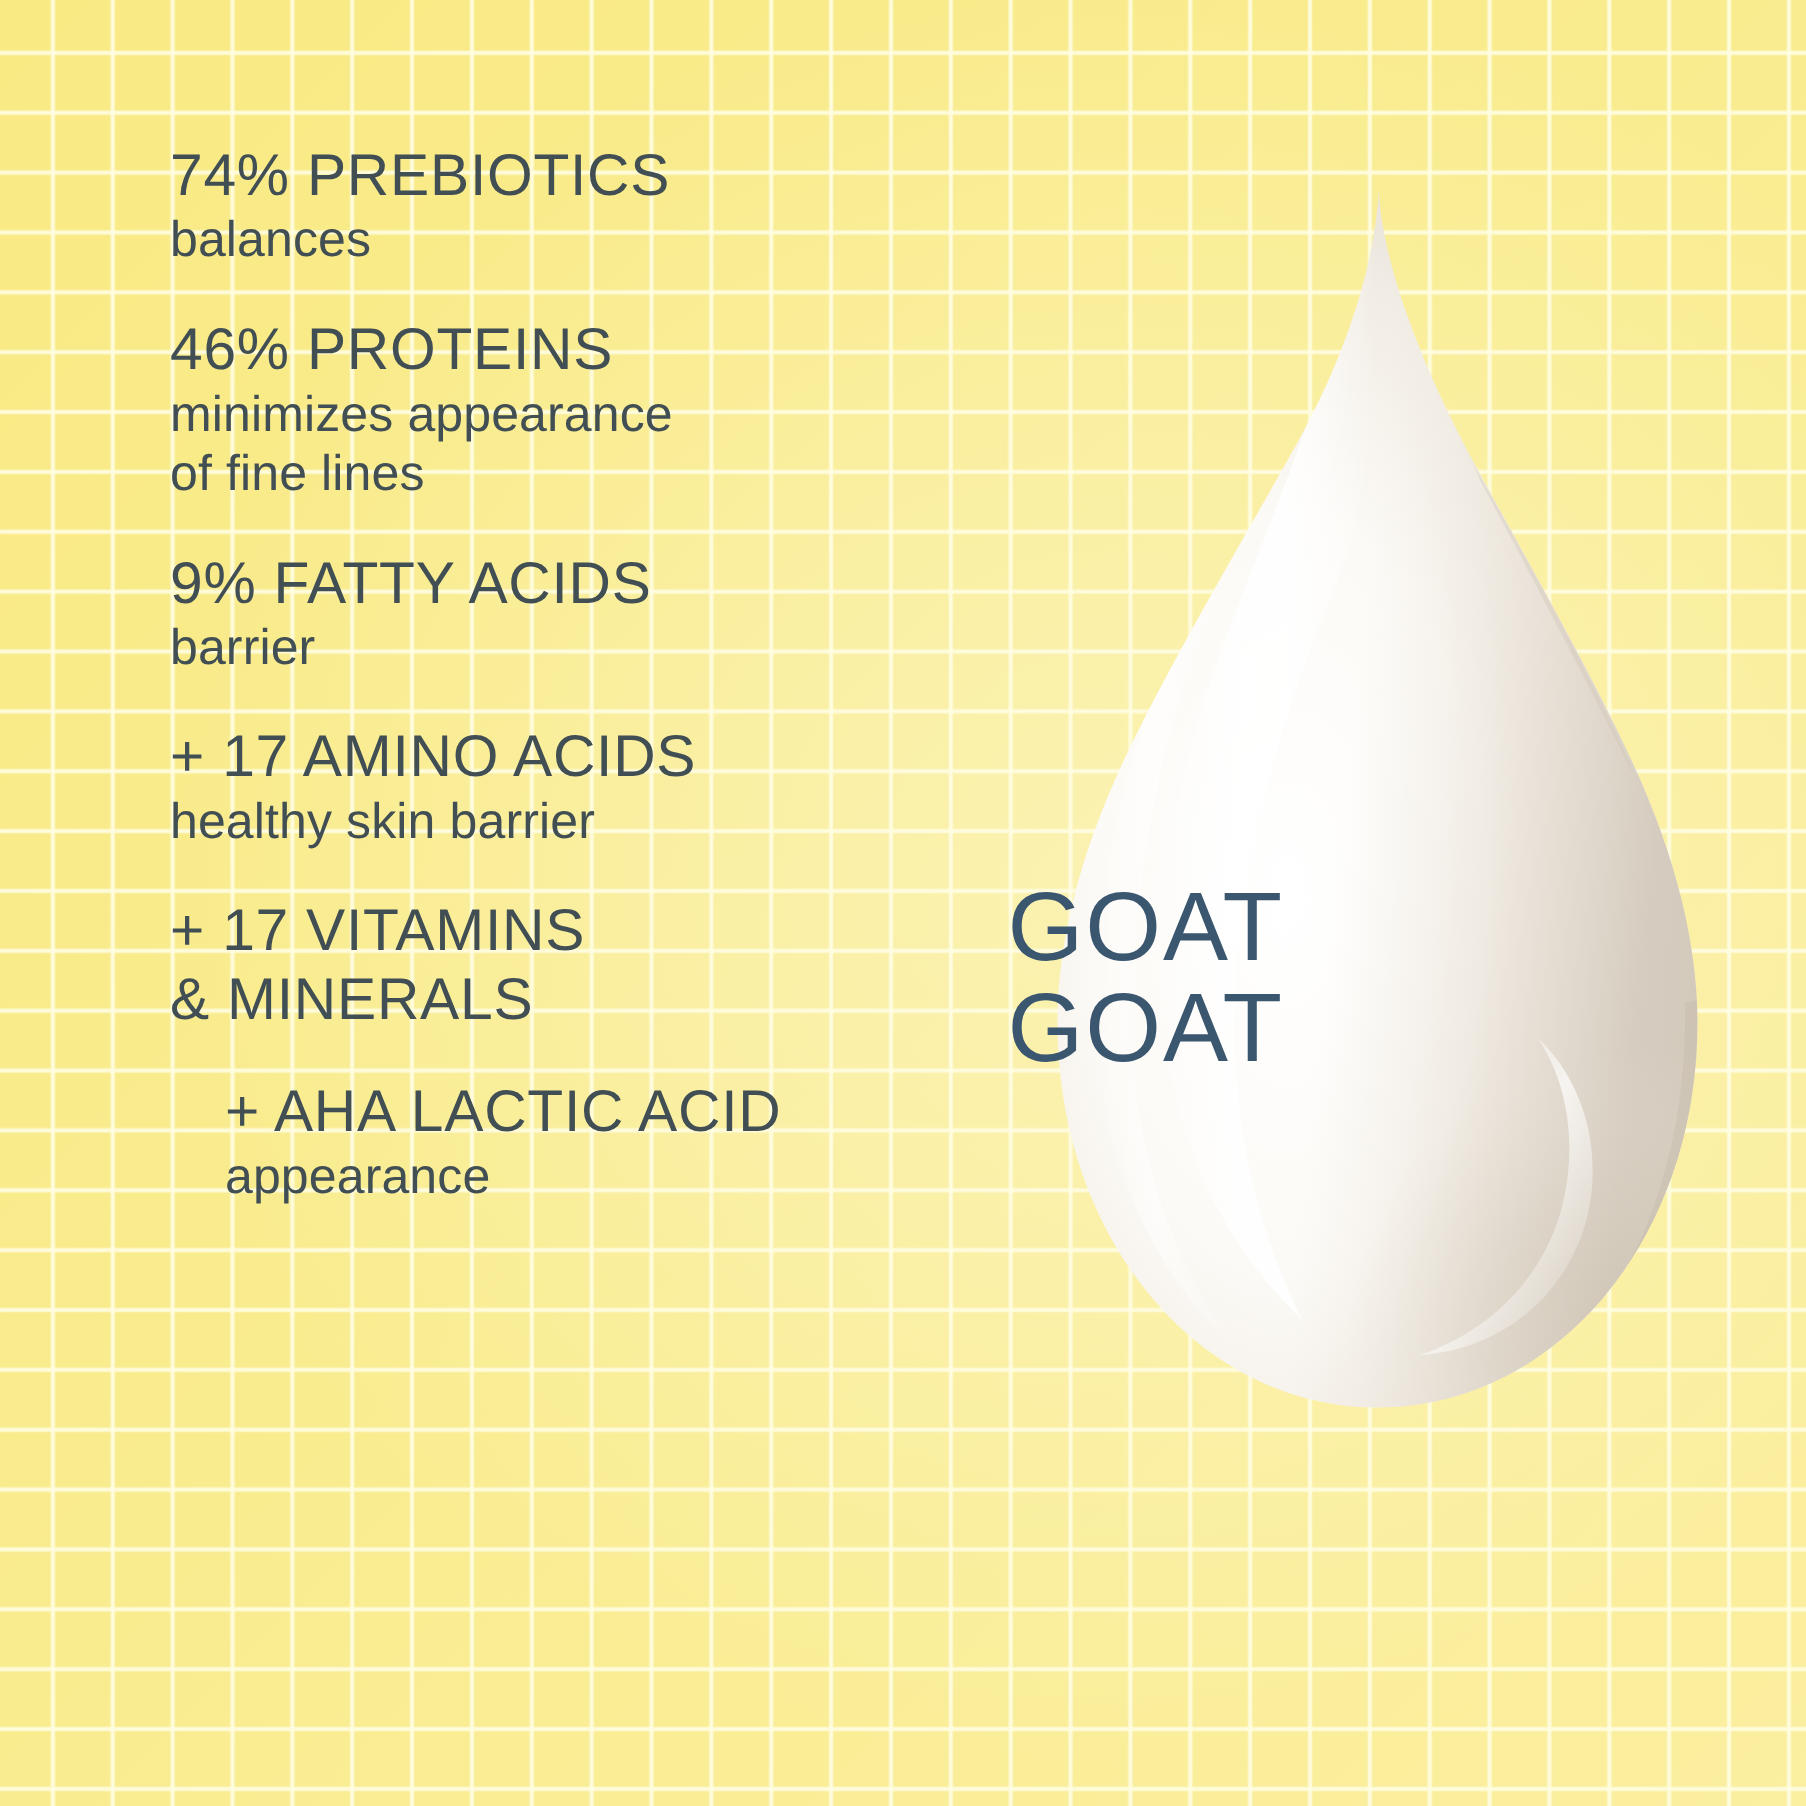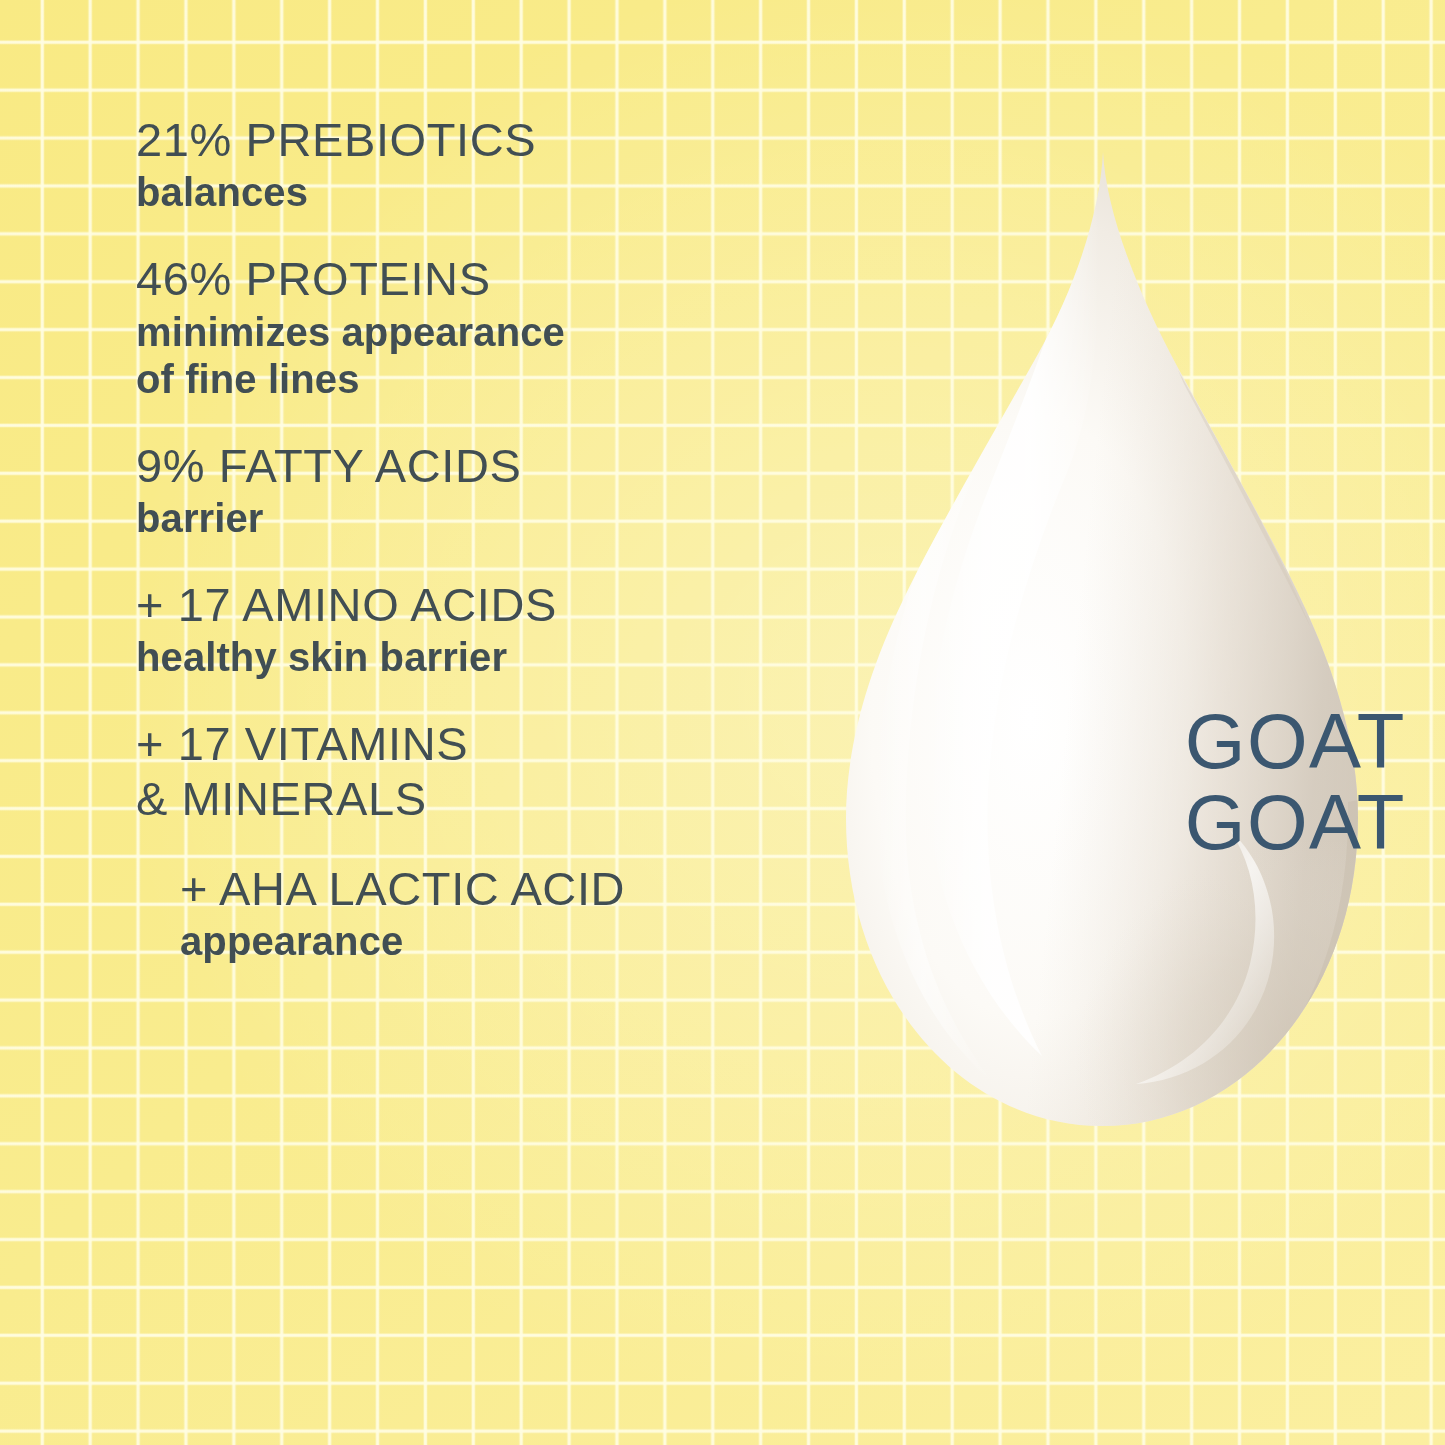--- a/index.html
+++ b/index.html
@@ -53,41 +53,41 @@
     line-height: 1.18;
     letter-spacing: 0.6px;
     font-weight: 400;
     white-space: pre-line;
   }
   .ing-sub {
     color: #414e53;
     font-size: 40px;
     line-height: 1.19;
     letter-spacing: 0.1px;
-    font-weight: 700;
+    font-weight: 400;
     margin-top: 2px;
     white-space: pre-line;
   }
 
   
   #droplet-wrap {
     position: absolute;
     left: 806px;
     top: 140px;
     width: 600px;
     height: 1020px;
   }
   #droplet-svg { display: block; width: 600px; height: 1020px; }
 
   #droplet-text {
     position: absolute;
     left: 806px;
     top: 704px;
     width: 600px;
-    text-align: right;
+    text-align: left;
     pointer-events: none;
   }
   .brand-line {
     color: #3b5770;
     font-size: 78px;
     line-height: 0.96;
     letter-spacing: 1.5px;
     font-weight: 400;
   }
   .brand-line.second { margin-top: 6px; }
@@ -105,21 +105,21 @@
 <body>
 
 <div id="poster">
 
   <div id="bg-base"></div>
   <div id="bg-grid"></div>
 
   <div id="ingredient-list">
 
     <div class="ingredient-block">
-      <div class="ing-head">21% PREBIOTICS</div>
+      <div class="ing-head">74% PREBIOTICS</div>
       <div class="ing-sub">balances</div>
     </div>
 
     <div class="ingredient-block">
       <div class="ing-head">46% PROTEINS</div>
       <div class="ing-sub">minimizes appearance
 of fine lines</div>
     </div>
 
     <div class="ingredient-block">

